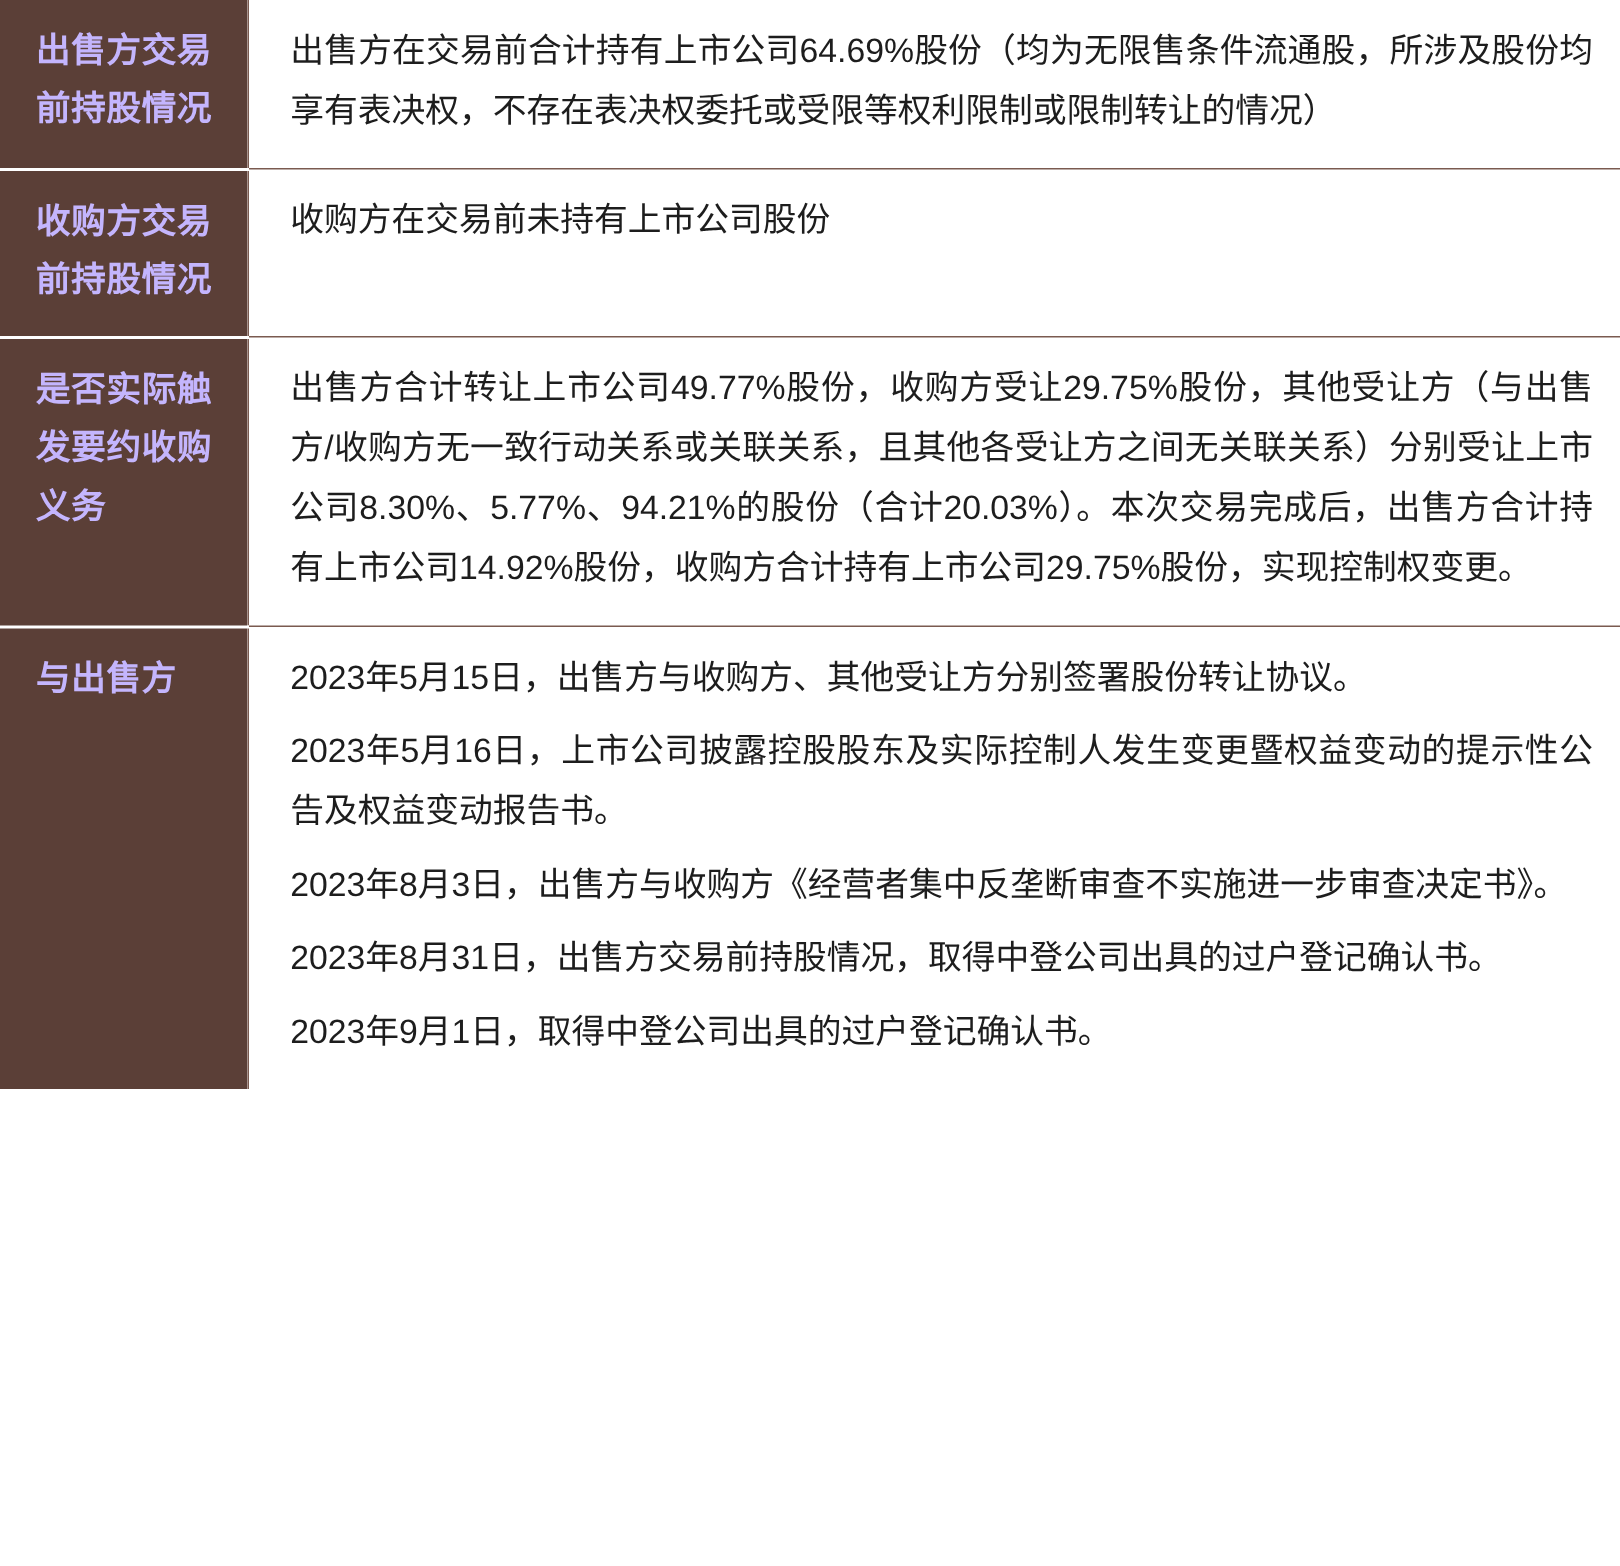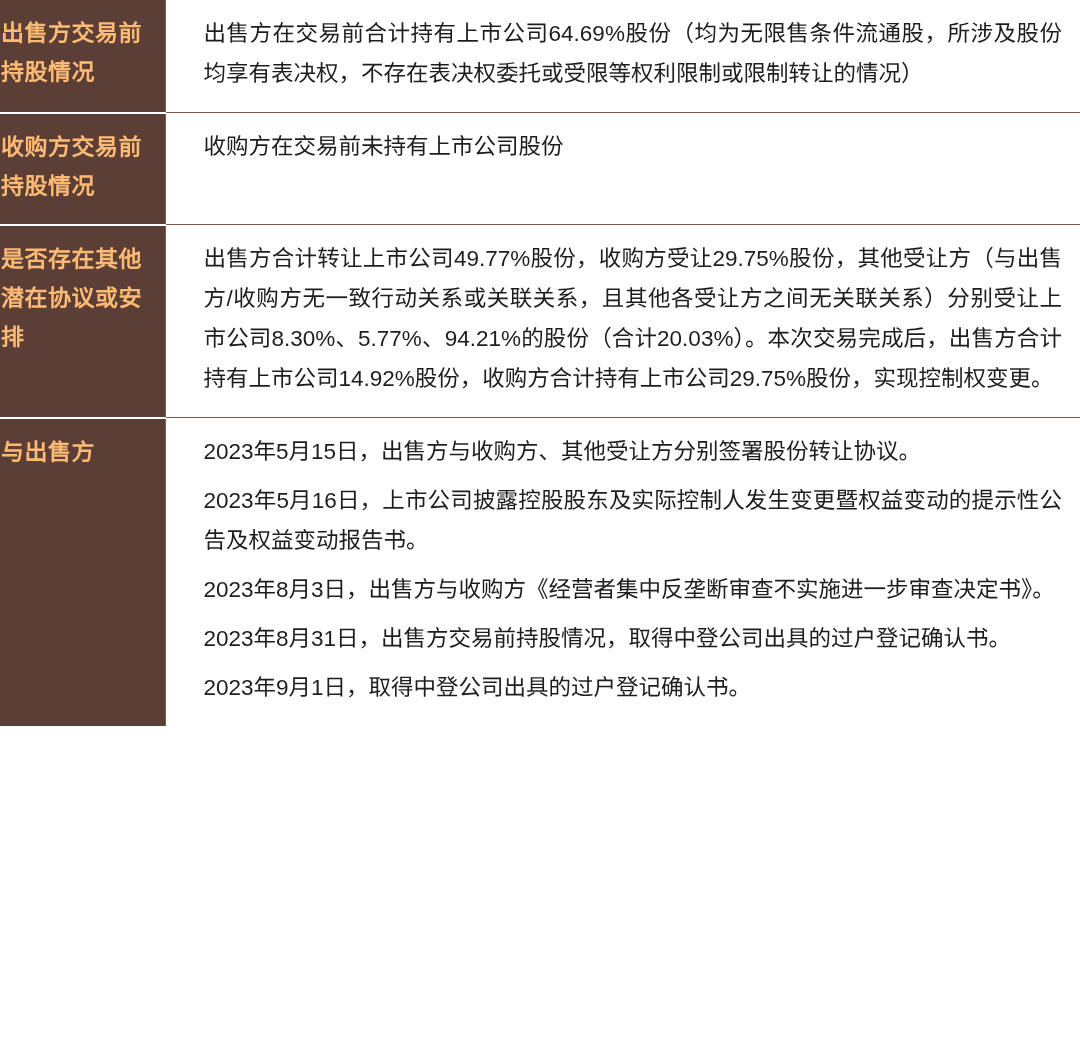--- a/index.html
+++ b/index.html
@@ -17,43 +17,43 @@
     table-layout: fixed;
   }
   .doc-table col.label-col { width: 165px; }
   .doc-table col.content-col { width: 915px; }
 
   .doc-table tr {
     
   }
   td.label-cell {
     background: #5b3f37;
-    color: #fdba74;
+    color: #c4b5fd;
     font-weight: bold;
     font-size: 23px;
     line-height: 39px;
     letter-spacing: 0.5px;
     vertical-align: top;
-    padding: 14px 16px 18px 1px;
+    padding: 14px 16px 18px 24px;
     border-bottom: 2px solid #ffffff;
     box-sizing: border-box;
   }
   td.content-cell {
     background: #ffffff;
     color: #1d1d1d;
     font-size: 22.5px;
     line-height: 40px;
     vertical-align: top;
     padding: 14px 18px 18px 20px;
     border-bottom: 1.5px solid #7a5a50;
     border-left: 1.5px solid #7a5a50;
     box-sizing: border-box;
   }
   td.content-cell p {
-    margin: 0 0 9px 18px;
+    margin: 0 0 9px 8px;
     text-align: justify;
     text-justify: inter-ideograph;
   }
   td.content-cell p:last-child {
     margin-bottom: 0;
   }
   tr:last-child td.label-cell { border-bottom: none; }
   tr:last-child td.content-cell { border-bottom: none; }
 </style>
 </head>
@@ -74,21 +74,21 @@
     </tr>
 
     <tr>
       <td class="label-cell">收购方交易前持股情况</td>
       <td class="content-cell">
         <p>收购方在交易前未持有上市公司股份</p>
       </td>
     </tr>
 
     <tr>
-      <td class="label-cell">是否存在其他潜在协议或安排</td>
+      <td class="label-cell">是否实际触发要约收购义务</td>
       <td class="content-cell">
         <p>出售方合计转让上市公司49.77%股份，收购方受让29.75%股份，其他受让方（与出售方/收购方无一致行动关系或关联关系，且其他各受让方之间无关联关系）分别受让上市公司8.30%、5.77%、94.21%的股份（合计20.03%）。本次交易完成后，出售方合计持有上市公司14.92%股份，收购方合计持有上市公司29.75%股份，实现控制权变更。</p>
       </td>
     </tr>
 
     <tr>
       <td class="label-cell">与出售方</td>
       <td class="content-cell">
         <p>2023年5月15日，出售方与收购方、其他受让方分别签署股份转让协议。</p>
         <p>2023年5月16日，上市公司披露控股股东及实际控制人发生变更暨权益变动的提示性公告及权益变动报告书。</p>

